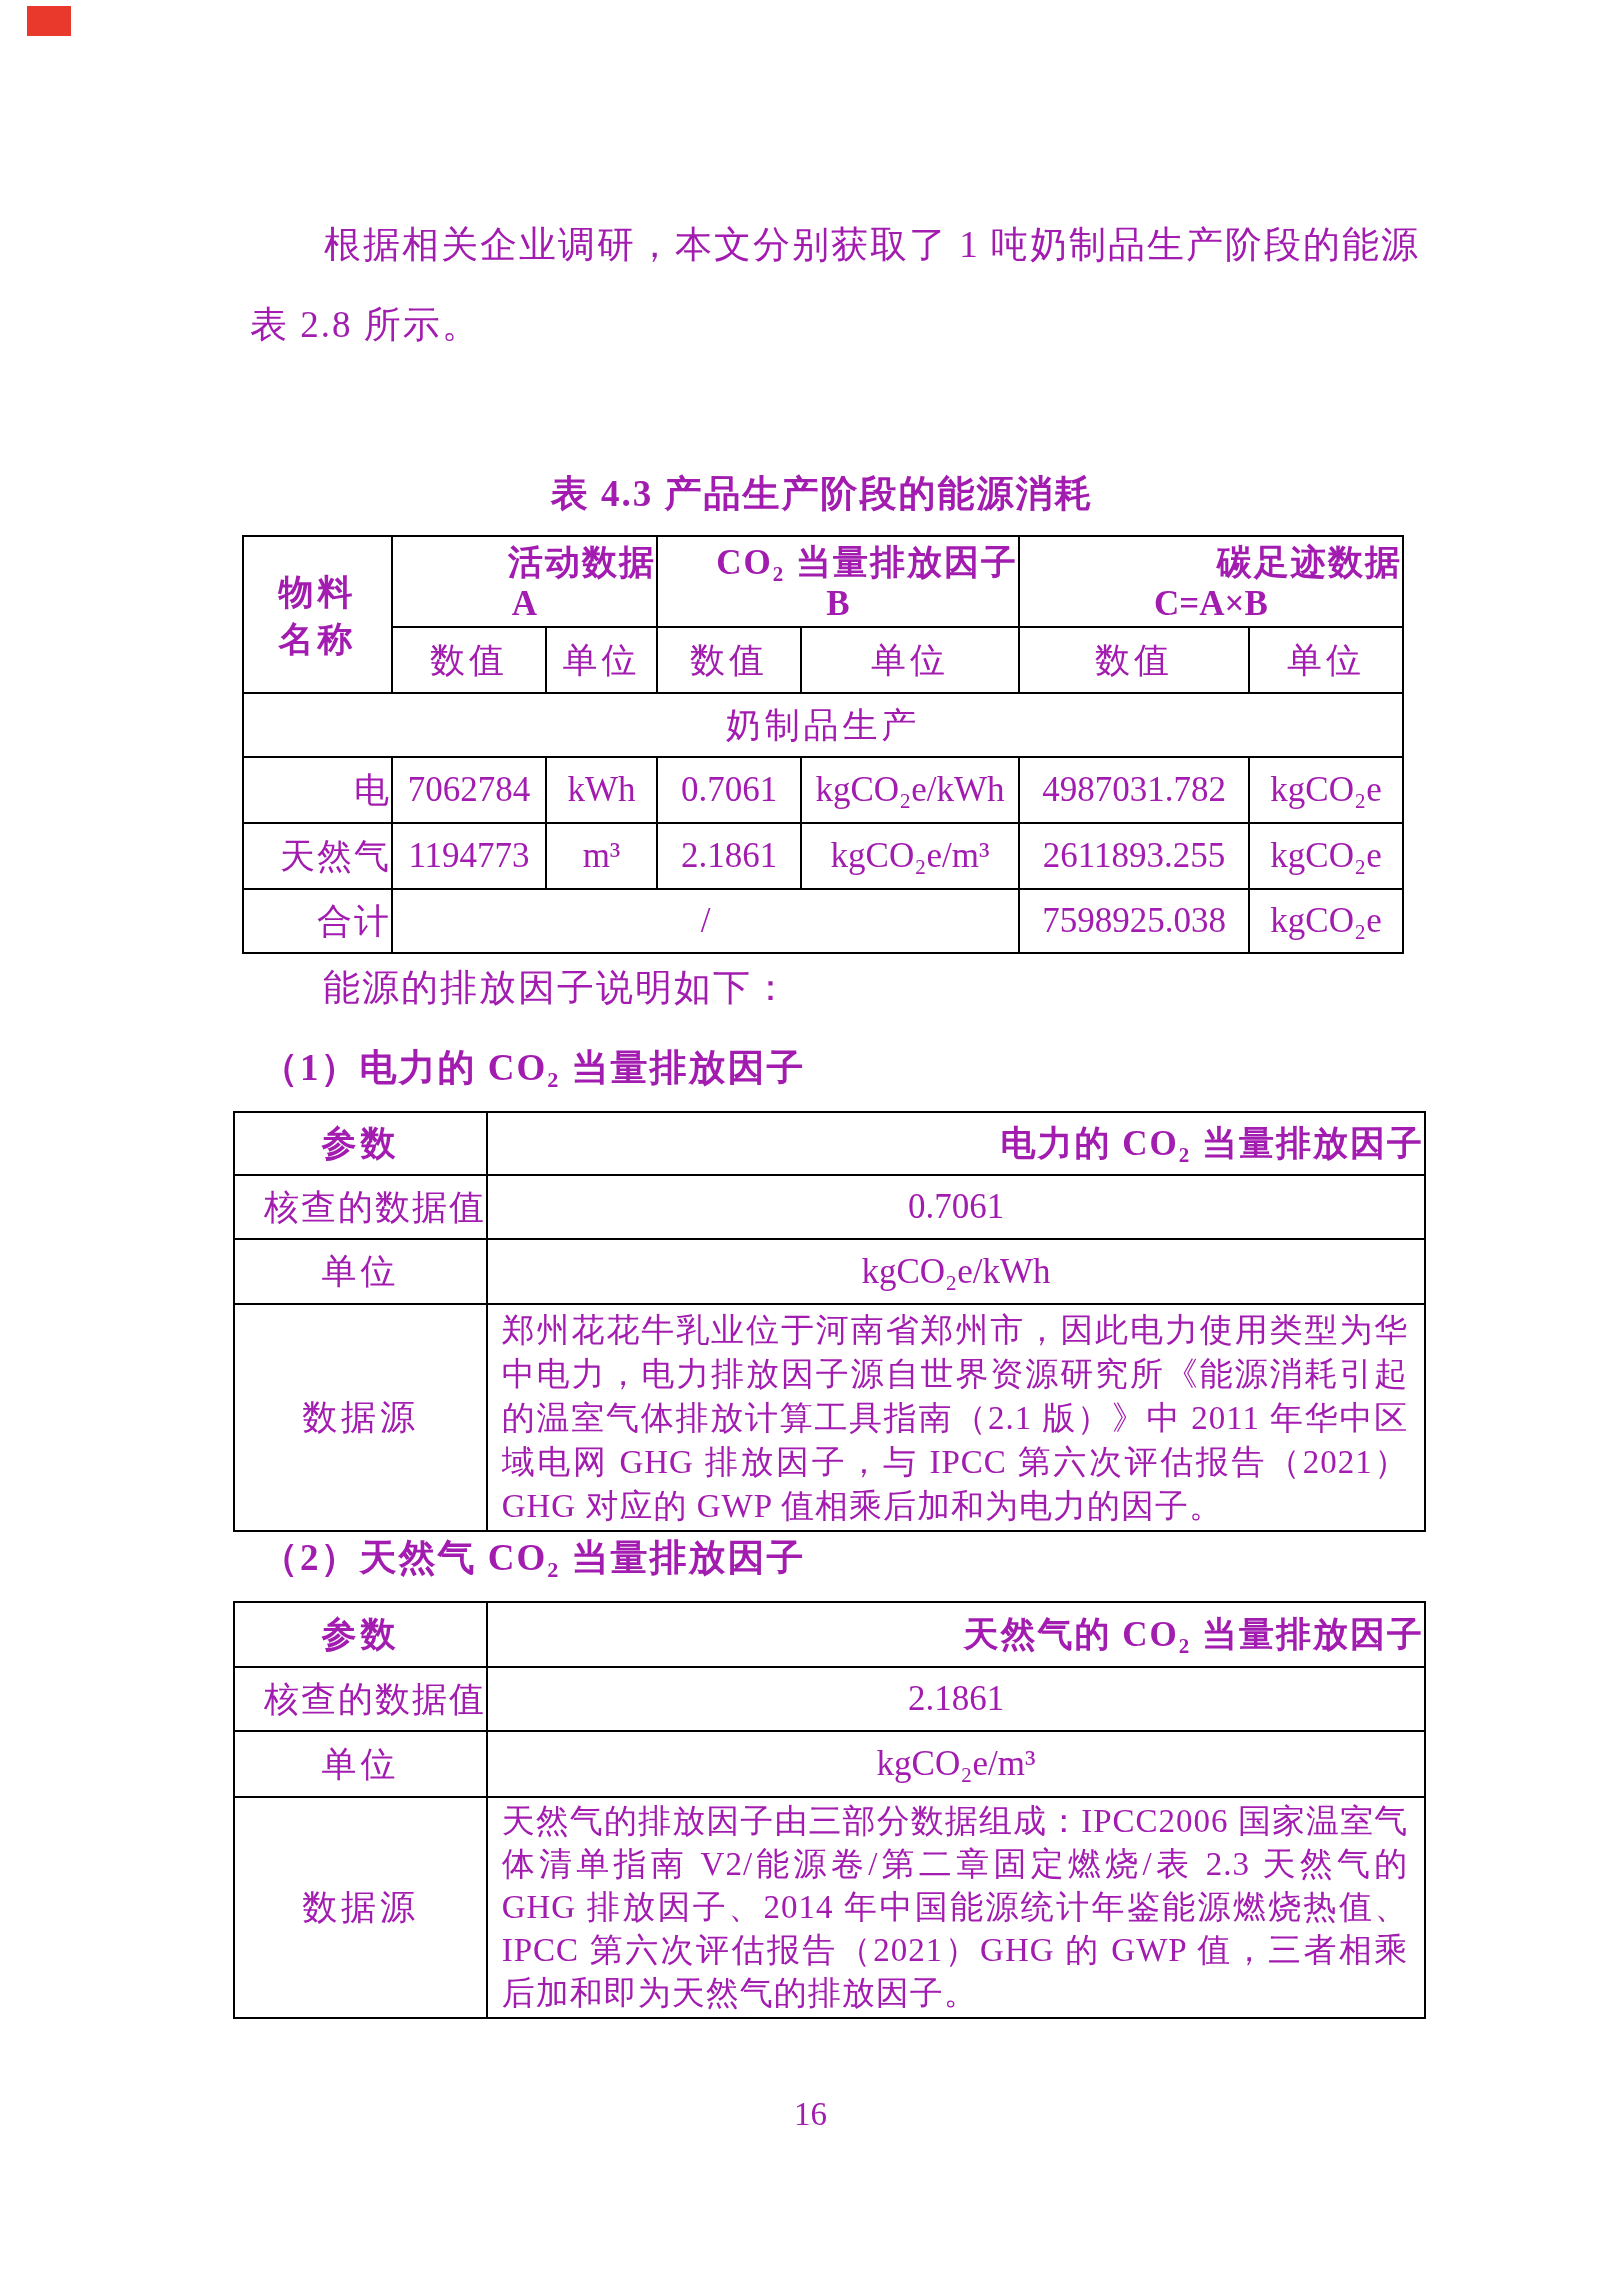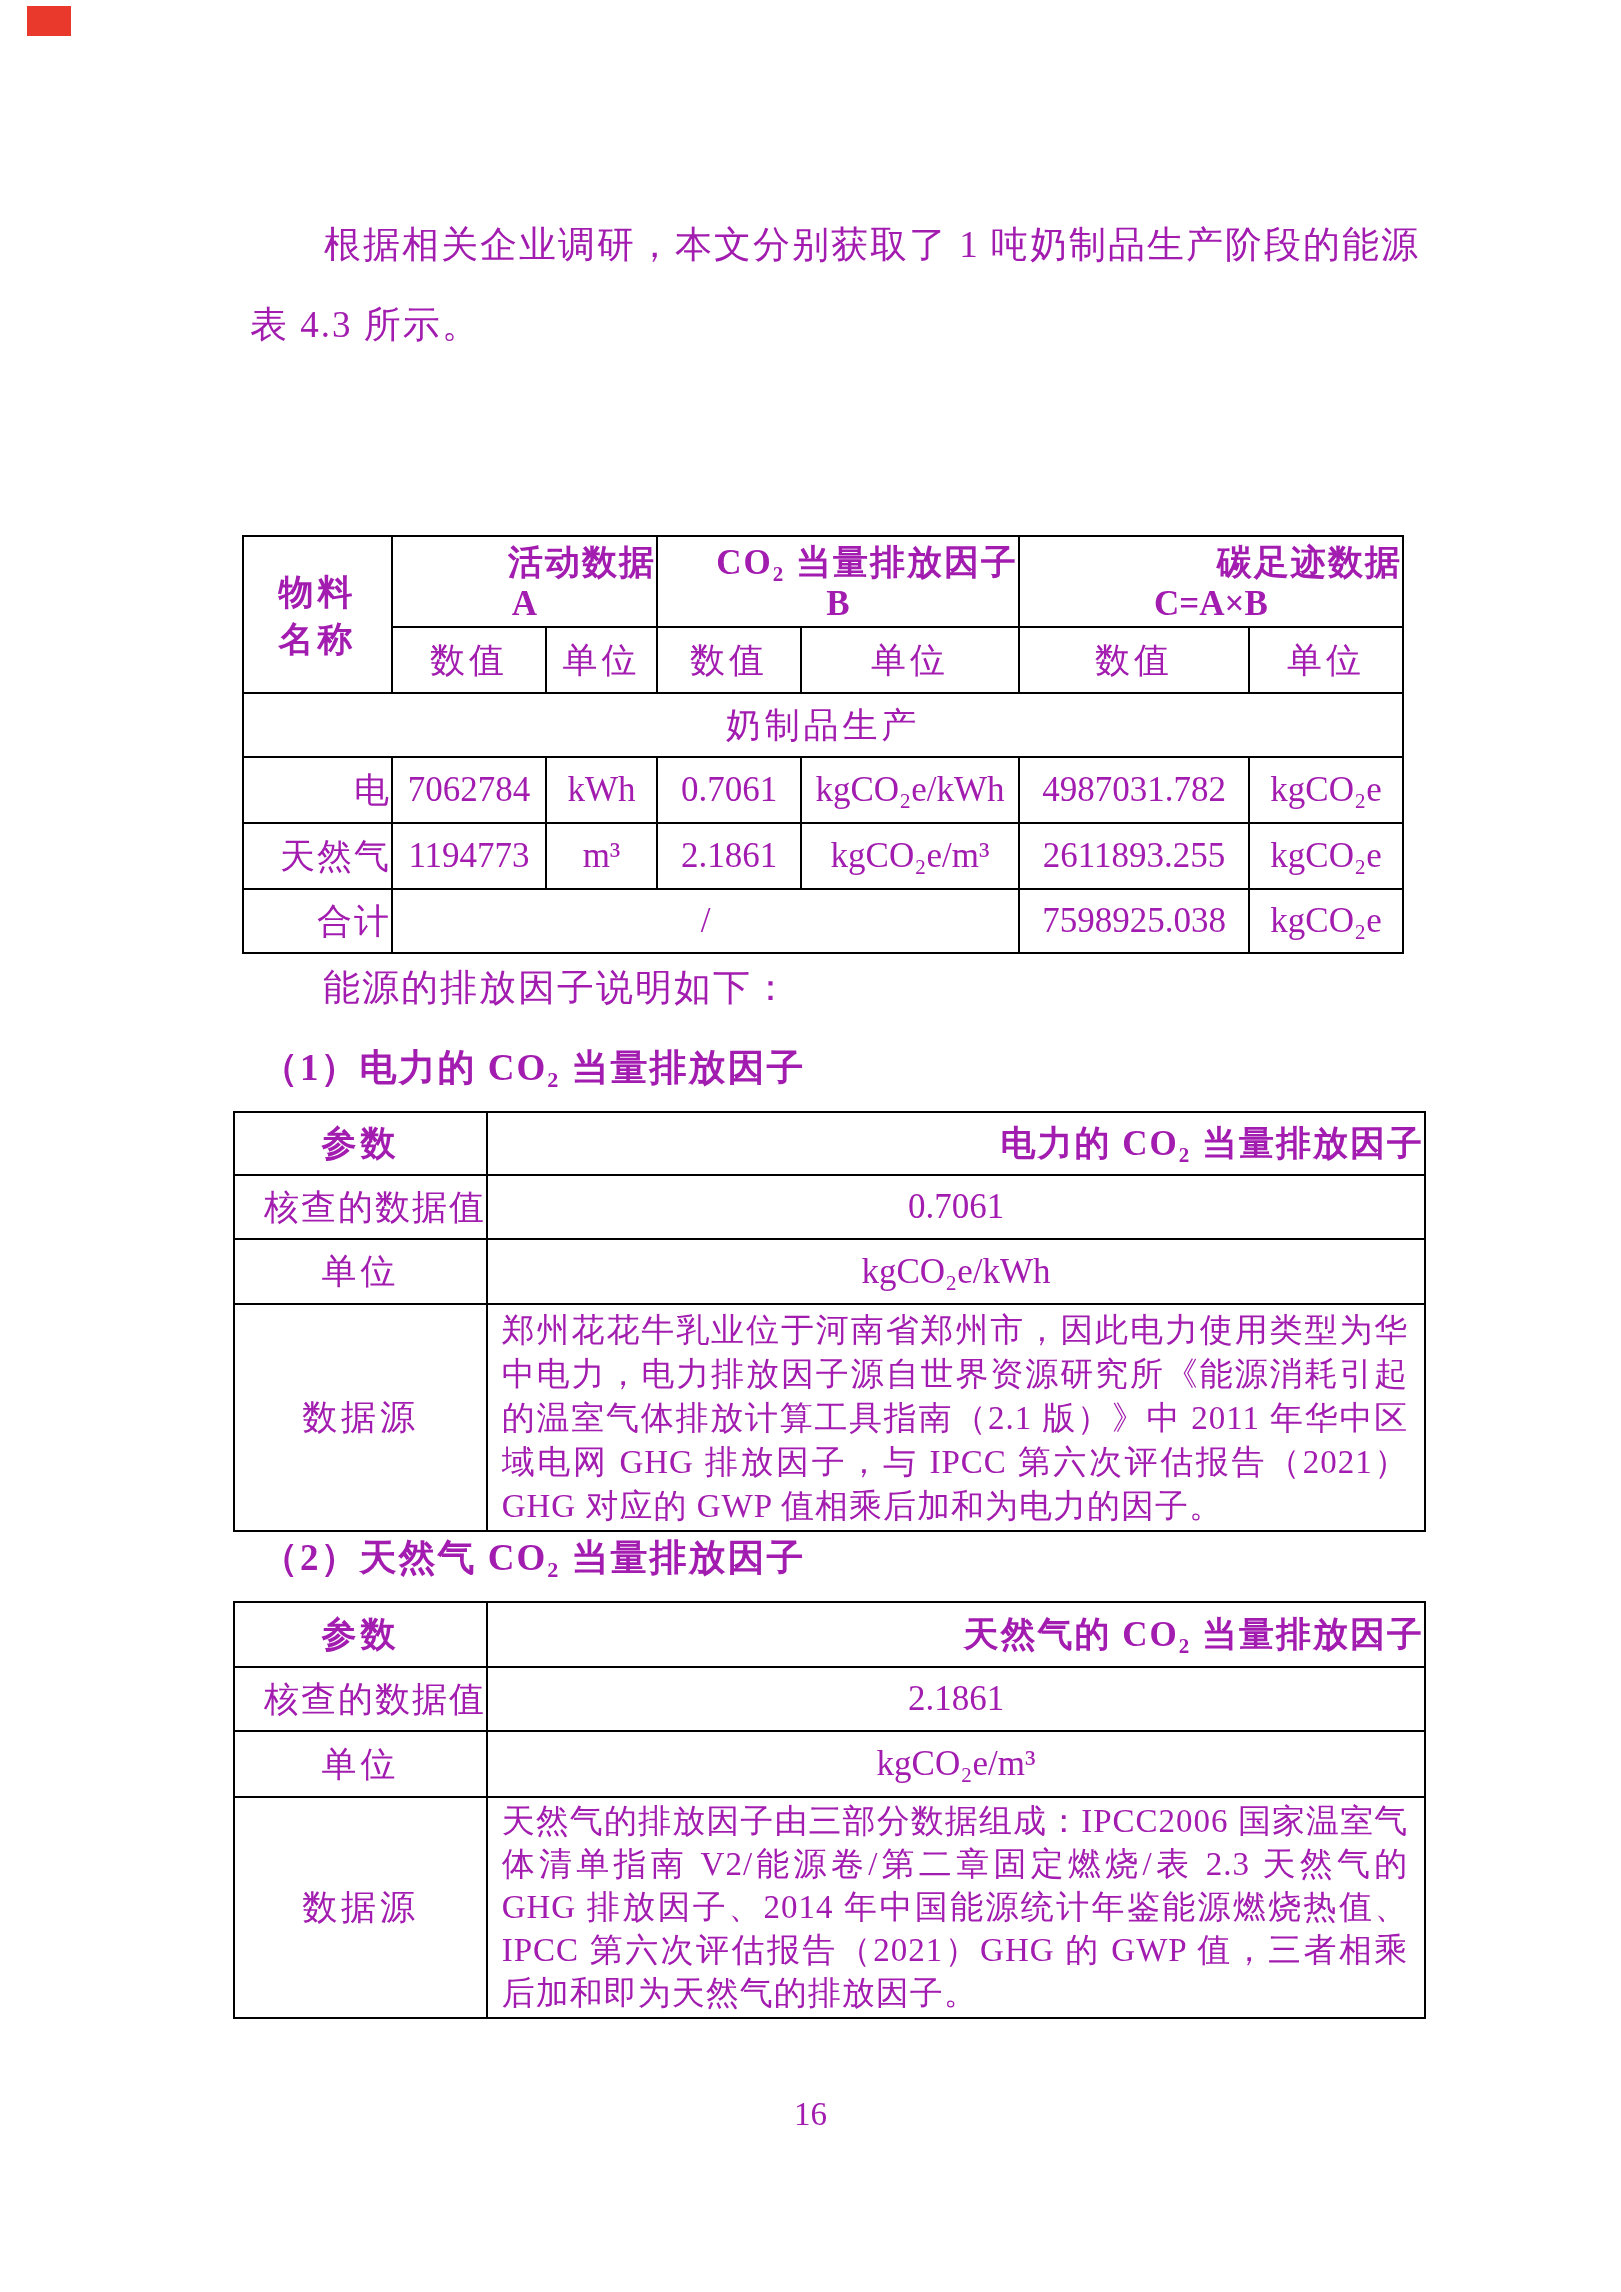--- a/index.html
+++ b/index.html
@@ -72,23 +72,24 @@
 </style>
 </head>
 <body>
 
 <div class="page">
 
   <div class="red-marker"></div>
 
   <div class="intro">
     <div class="line indent">根据相关企业调研，本文分别获取了 1 吨奶制品生产阶段的能源</div>
-    <div class="line">表 4.3 所示。</div>
+    <div class="line">表 2.8 所示。</div>
   </div>
 
+  <div class="tbl-title">表 4.3 产品生产阶段的能源消耗</div>
 
   <table class="main">
     <colgroup>
       <col style="width:149px">
         <col style="width:154px">
         <col style="width:111px">
       <col style="width:144px">
         <col style="width:218px">
         <col style="width:230px">
       <col style="width:154px">

